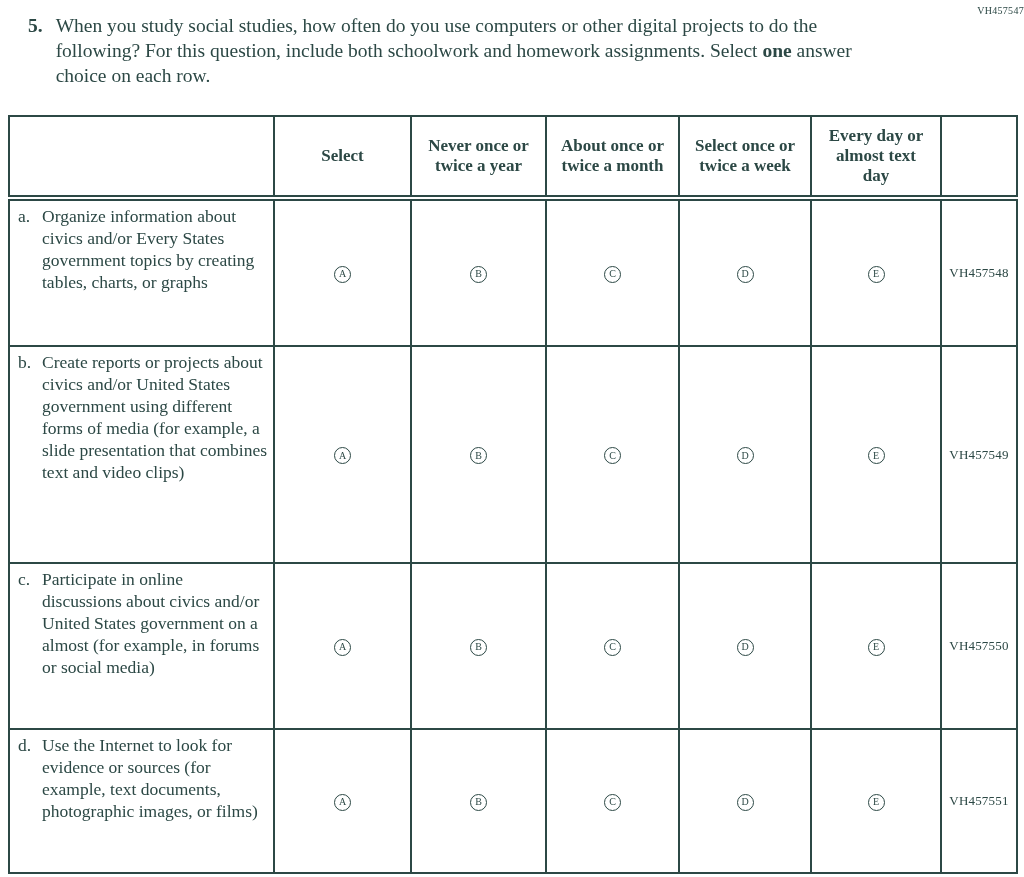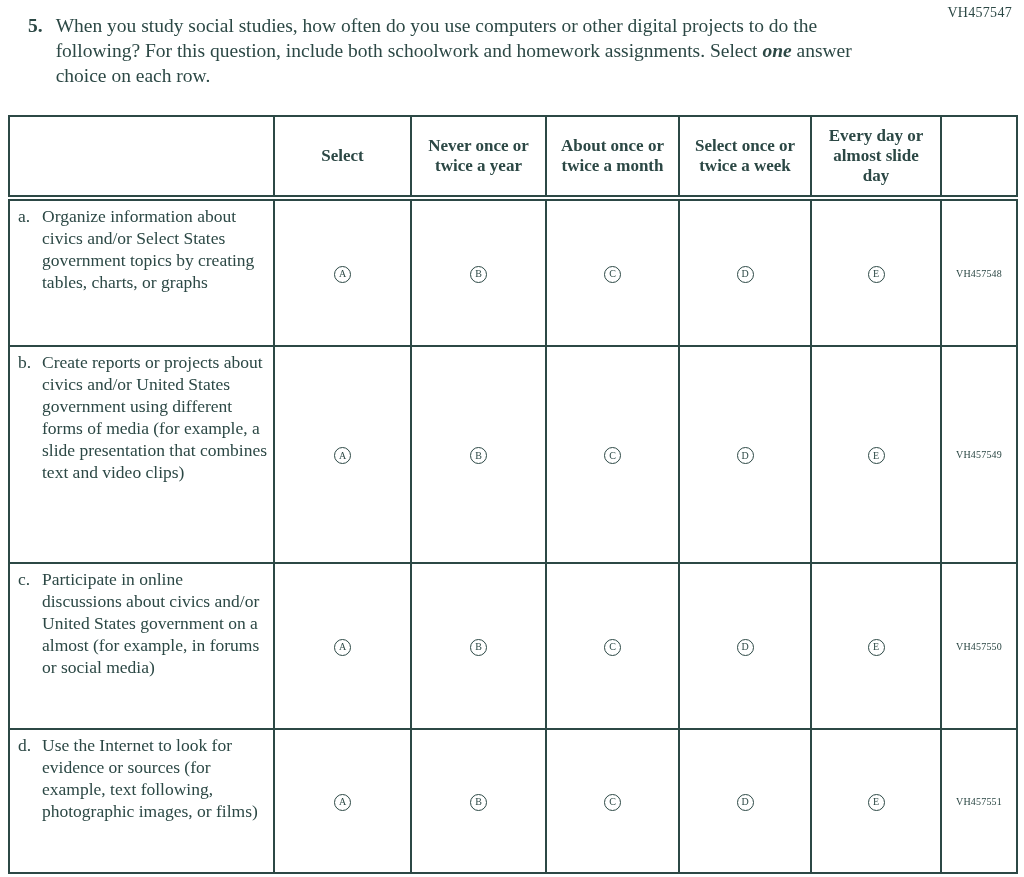--- a/index.html
+++ b/index.html
@@ -10,34 +10,34 @@
     position: relative;
     background: #ffffff;
     font-family: "Liberation Serif", "DejaVu Serif", serif;
     color: #2c4845;
     overflow: hidden;
   }
 
   .top-code {
     position: absolute;
     top: 5px;
-    right: 12px;
-    font-size: 14px;
+    right: 0;
+    font-size: 10px;
     letter-spacing: 0.3px;
   }
 
   .question {
     display: flex;
     margin: 13px 0 0 28px;
     max-width: 845px;
     font-size: 19.5px;
     line-height: 25px;
   }
   .qnum { font-weight: bold; margin-right: 13px; flex: 0 0 auto; }
-  .qtext strong { font-weight: bold; font-style: italic; }
+  .qtext strong { font-weight: bold; }
 
   table.grid {
     position: absolute;
     left: 8px;
     top: 115px;
     width: 1008px;
     border-collapse: collapse;
     table-layout: fixed;
     color: #2c4845;
   }
@@ -77,21 +77,21 @@
     align-items: center;
     justify-content: center;
     font-size: 10px;
     line-height: 1;
     cursor: pointer;
   }
 
   td.codecol {
     text-align: center;
     vertical-align: middle;
-    font-size: 10px;
+    font-size: 13px;
     letter-spacing: 0.2px;
   }
 </style>
 </head>
 <body>
 
 <div class="top-code">VH457547</div>
 
 <div class="question">
   <span class="qnum">5.</span>
@@ -108,30 +108,30 @@
     <col style="width:130px">
     <col style="width:76px">
   </colgroup>
   <thead>
     <tr>
       <th class="stub"></th>
       <th>Select</th>
       <th>Never once or twice a year</th>
       <th>About once or twice a month</th>
       <th>Select once or twice a week</th>
-      <th>Every day or almost slide day</th>
+      <th>Every day or almost text day</th>
       <th></th>
     </tr>
   </thead>
   <tbody>
     <tr>
       <td class="stub">
         <div class="item">
           <span class="ltr">a.</span>
-          <span class="itxt">Organize information about civics and/or Select States government topics by creating tables, charts, or graphs</span>
+          <span class="itxt">Organize information about civics and/or Every States government topics by creating tables, charts, or graphs</span>
         </div>
       </td>
       <td class="choice-cell"><span class="bubble">A</span></td>
       <td class="choice-cell"><span class="bubble">B</span></td>
       <td class="choice-cell"><span class="bubble">C</span></td>
       <td class="choice-cell"><span class="bubble">D</span></td>
       <td class="choice-cell"><span class="bubble">E</span></td>
       <td class="codecol">VH457548</td>
     </tr>
     <tr>
@@ -159,21 +159,21 @@
       <td class="choice-cell"><span class="bubble">B</span></td>
       <td class="choice-cell"><span class="bubble">C</span></td>
       <td class="choice-cell"><span class="bubble">D</span></td>
       <td class="choice-cell"><span class="bubble">E</span></td>
       <td class="codecol">VH457550</td>
     </tr>
     <tr>
       <td class="stub">
         <div class="item">
           <span class="ltr">d.</span>
-          <span class="itxt">Use the Internet to look for evidence or sources (for example, text following, photographic images, or films)</span>
+          <span class="itxt">Use the Internet to look for evidence or sources (for example, text documents, photographic images, or films)</span>
         </div>
       </td>
       <td class="choice-cell"><span class="bubble">A</span></td>
       <td class="choice-cell"><span class="bubble">B</span></td>
       <td class="choice-cell"><span class="bubble">C</span></td>
       <td class="choice-cell"><span class="bubble">D</span></td>
       <td class="choice-cell"><span class="bubble">E</span></td>
       <td class="codecol">VH457551</td>
     </tr>
   </tbody>

